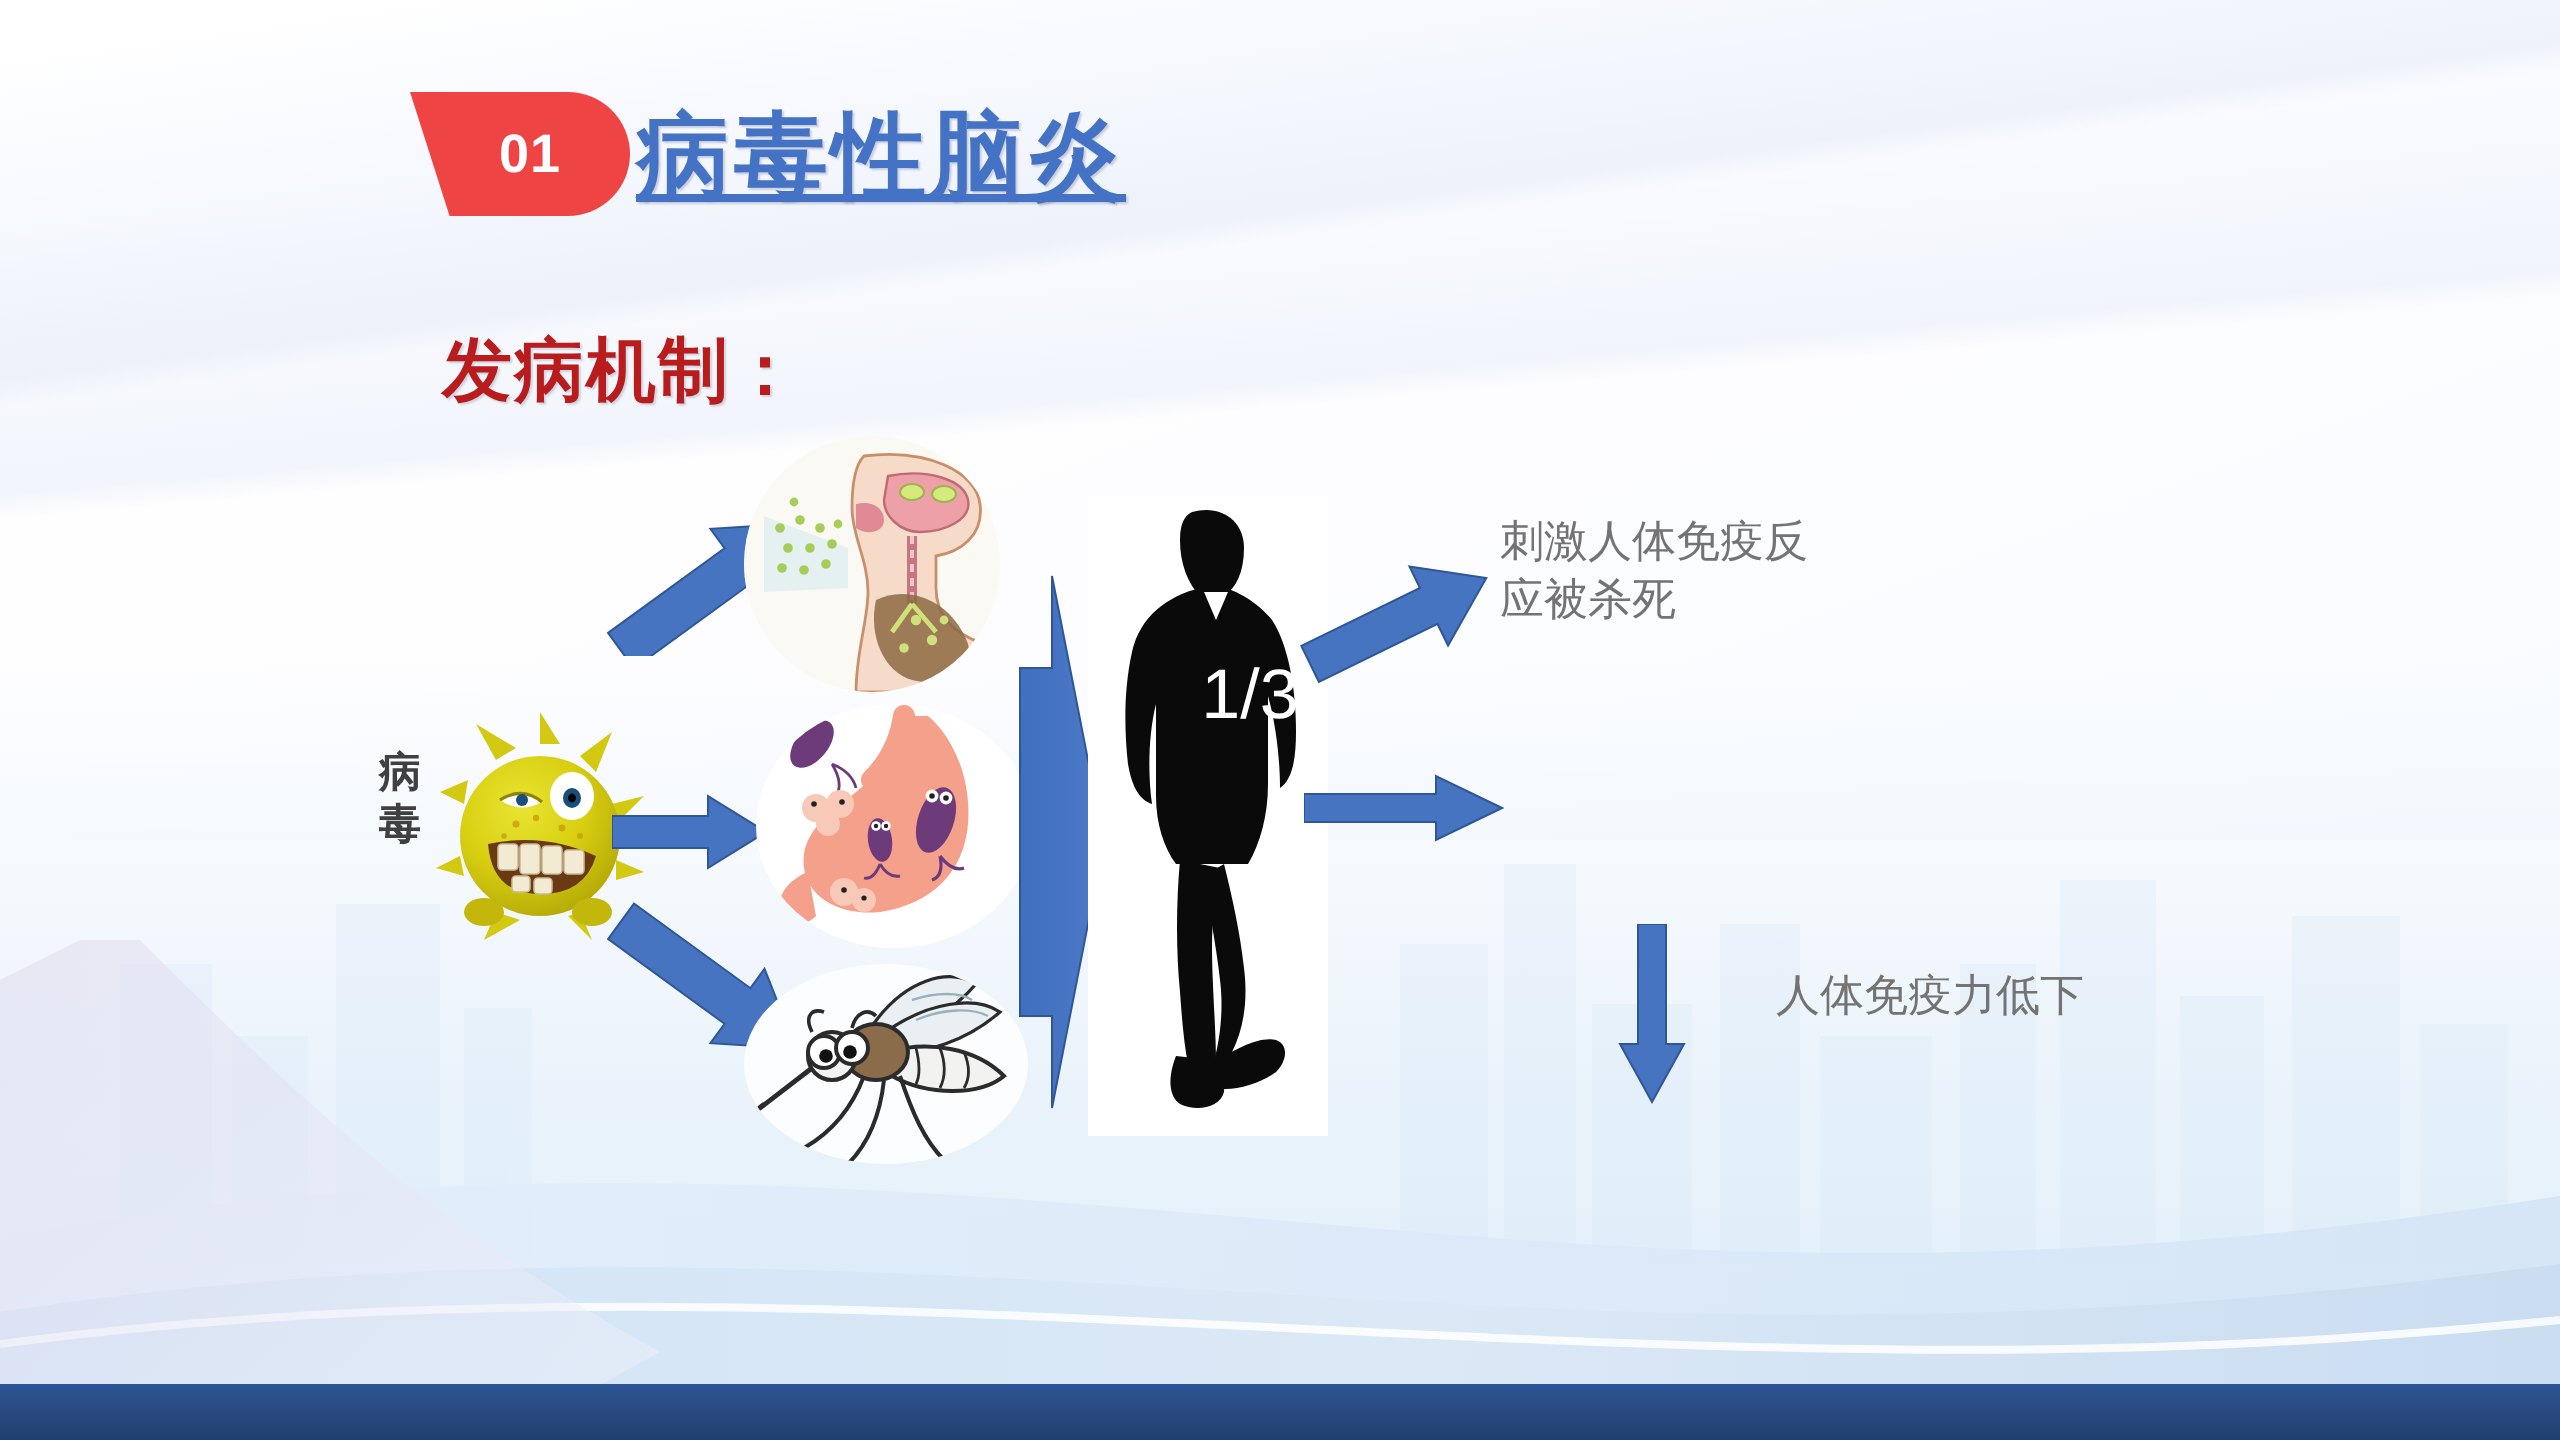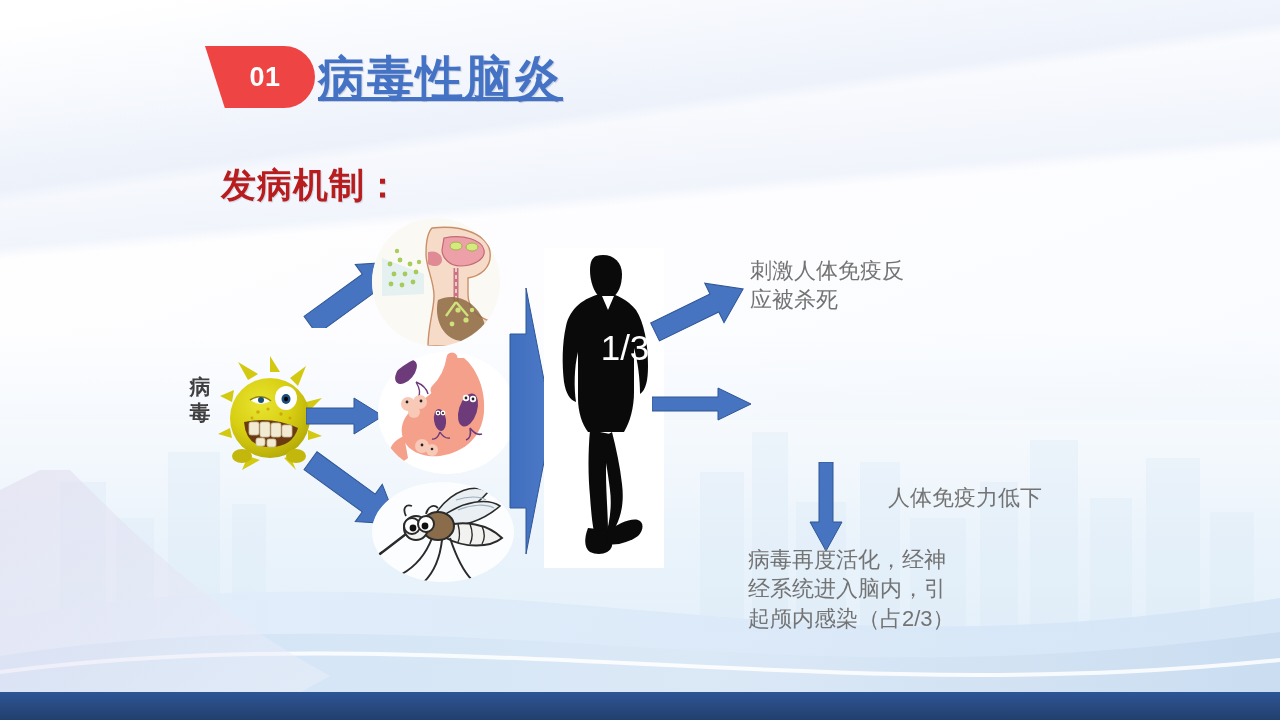--- a/index.html
+++ b/index.html
@@ -406,17 +406,14 @@
     <path d="M0,11 L66,11 L66,2 L99,18 L66,34 L66,25 L0,25 Z" fill="#4674c0" stroke="#2f5696" stroke-width="1"></path>
   </svg>
 
   <svg style="position:absolute;left:808px;top:462px;width:36px;height:90px" viewBox="0 0 36 90">
     <path d="M11,0 L25,0 L25,60 L34,60 L18,89 L2,60 L11,60 Z" fill="#4674c0" stroke="#2f5696" stroke-width="1"></path>
   </svg>
 
   <div class="txt txt-immune">刺激人体免疫反
 应被杀死</div>
   <div class="txt txt-lowimm">人体免疫力低下</div>
-  <div class="txt txt-reactiv">病毒再度活化，经神
-经系统进入脑内，引
-起颅内感染（占2/3）</div>
 
 </div>
 
 </body></html>

